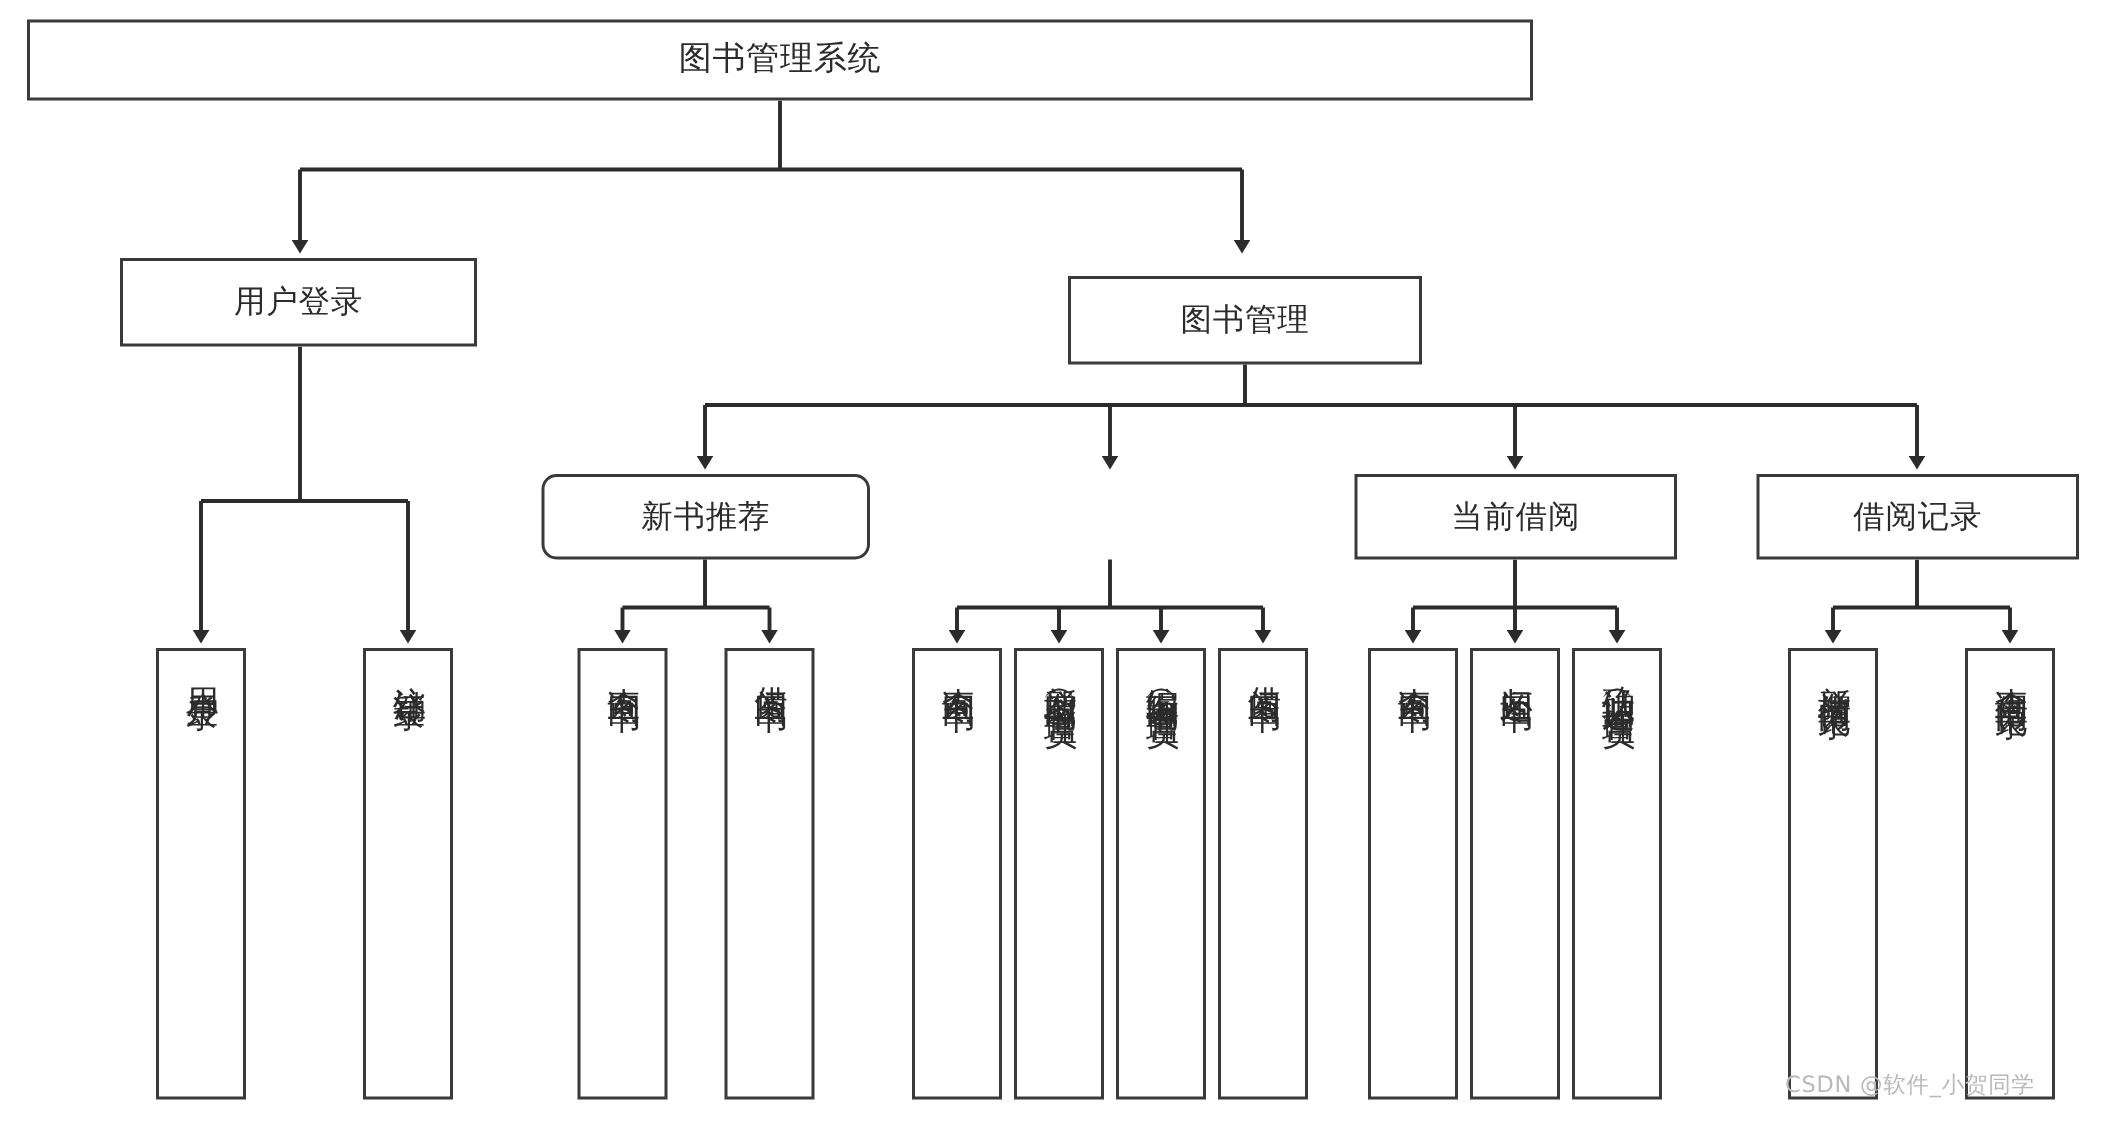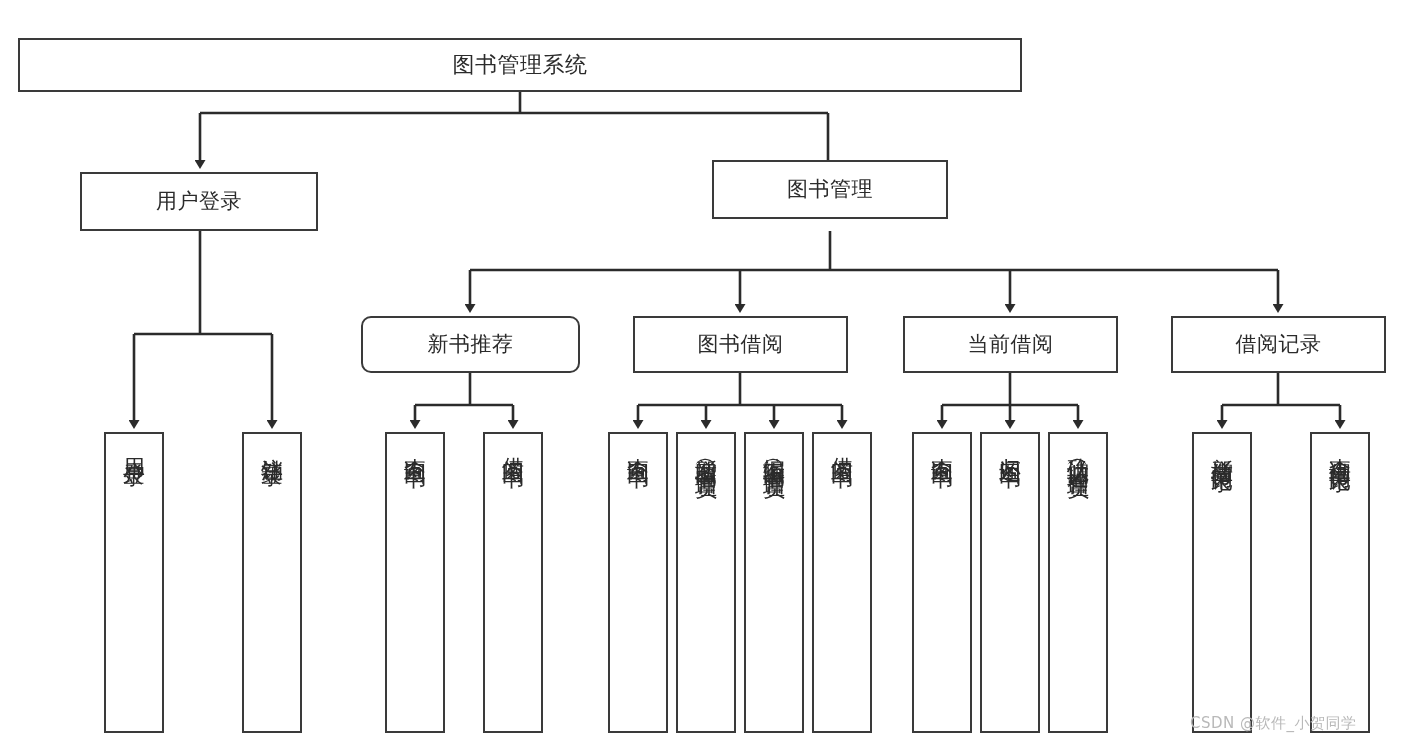--- a/index.html
+++ b/index.html
@@ -123,37 +123,34 @@
       <path d="M1010,405 L1010,421" marker-end="url(#arrow)"></path>
       <path d="M1078,405 L1078,421" marker-end="url(#arrow)"></path>
 
       <path d="M1278,373 L1278,405"></path>
       <path d="M1222,405 L1340,405"></path>
       <path d="M1222,405 L1222,421" marker-end="url(#arrow)"></path>
       <path d="M1340,405 L1340,421" marker-end="url(#arrow)"></path>
     </g>
   </svg>
 
-  <div class="node horiz root" style="left:18px; top:13px; width:1004px; height:54px;margin-top:25px;">
+  <div class="node horiz root" style="left:18px; top:13px; width:1004px; height:54px;">
     <span class="label">图书管理系统</span>
   </div>
 
   <div class="node horiz" style="left:80px; top:172px; width:238px; height:59px;">
     <span class="label">用户登录</span>
   </div>
-  <div class="node horiz" style="left:712px; top:160px; width:236px; height:59px;">
+  <div class="node horiz" style="left:712px; top:184px; width:236px; height:59px;">
     <span class="label">图书管理</span>
   </div>
 
   <div class="node horiz" style="left:361px; top:316px; width:219px; height:57px;border-radius:10px;">
     <span class="label">新书推荐</span>
   </div>
-  <div class="node horiz" style="left:633px; top:316px; width:215px; height:57px;">
-    <span class="label">图书借阅</span>
-  </div>
   <div class="node horiz" style="left:1171px; top:316px; width:215px; height:57px;">
     <span class="label">借阅记录</span>
   </div>
   <div class="node horiz" style="left:903px; top:316px; width:215px; height:57px;">
     <span class="label">当前借阅</span>
   </div>
 
   <div class="node vert" style="left:104px; top:432px; width:60px; height:301px;">
     <span class="label">用户登录</span>
   </div>

